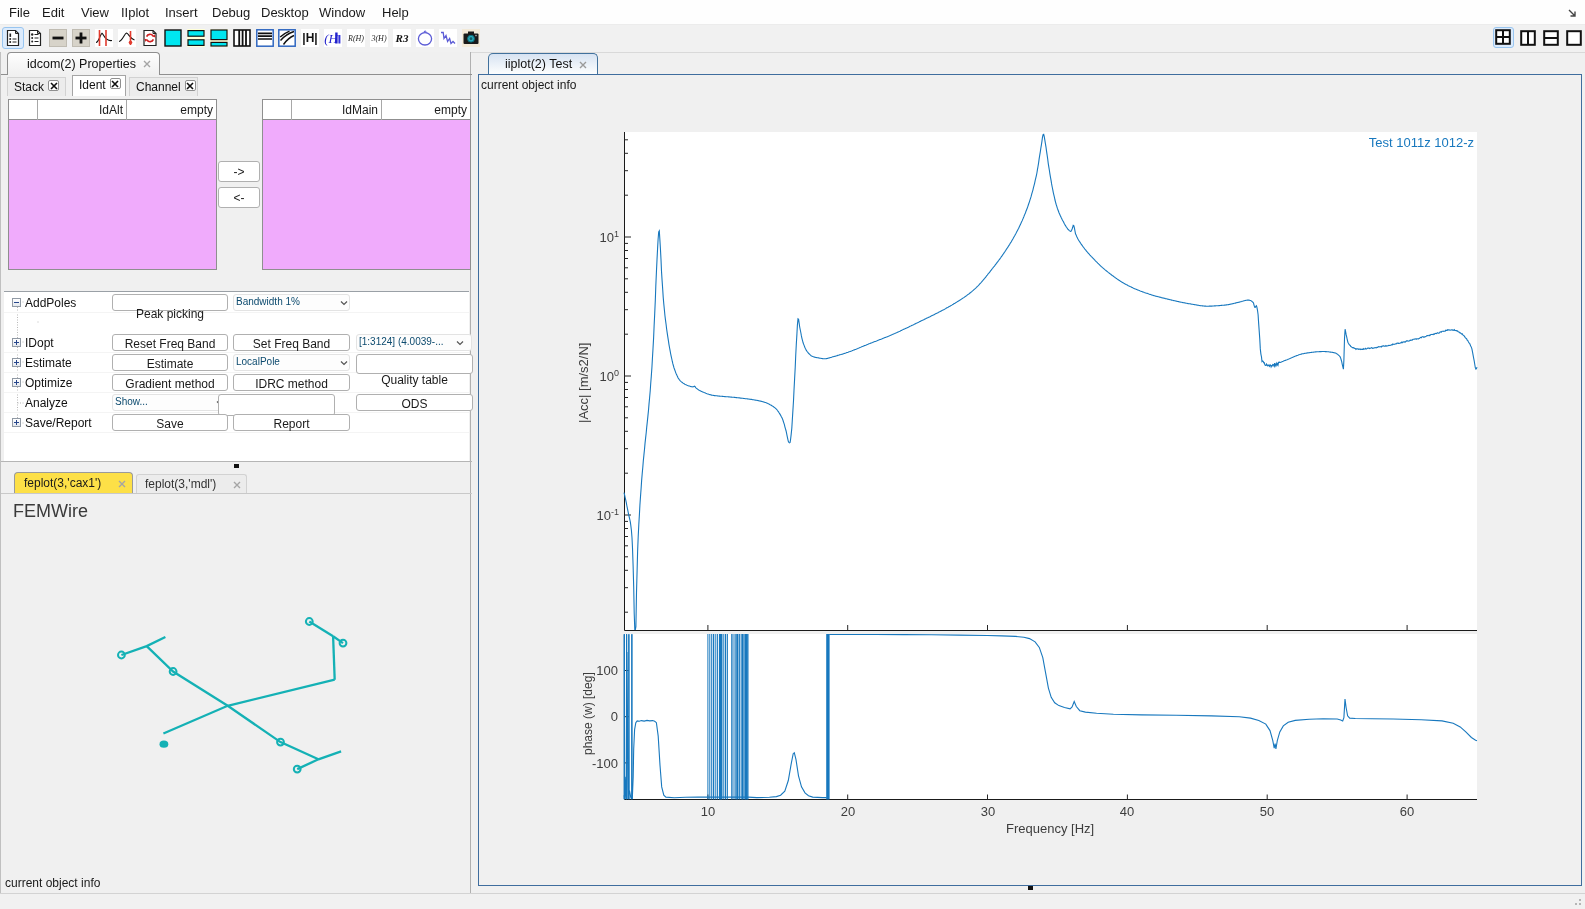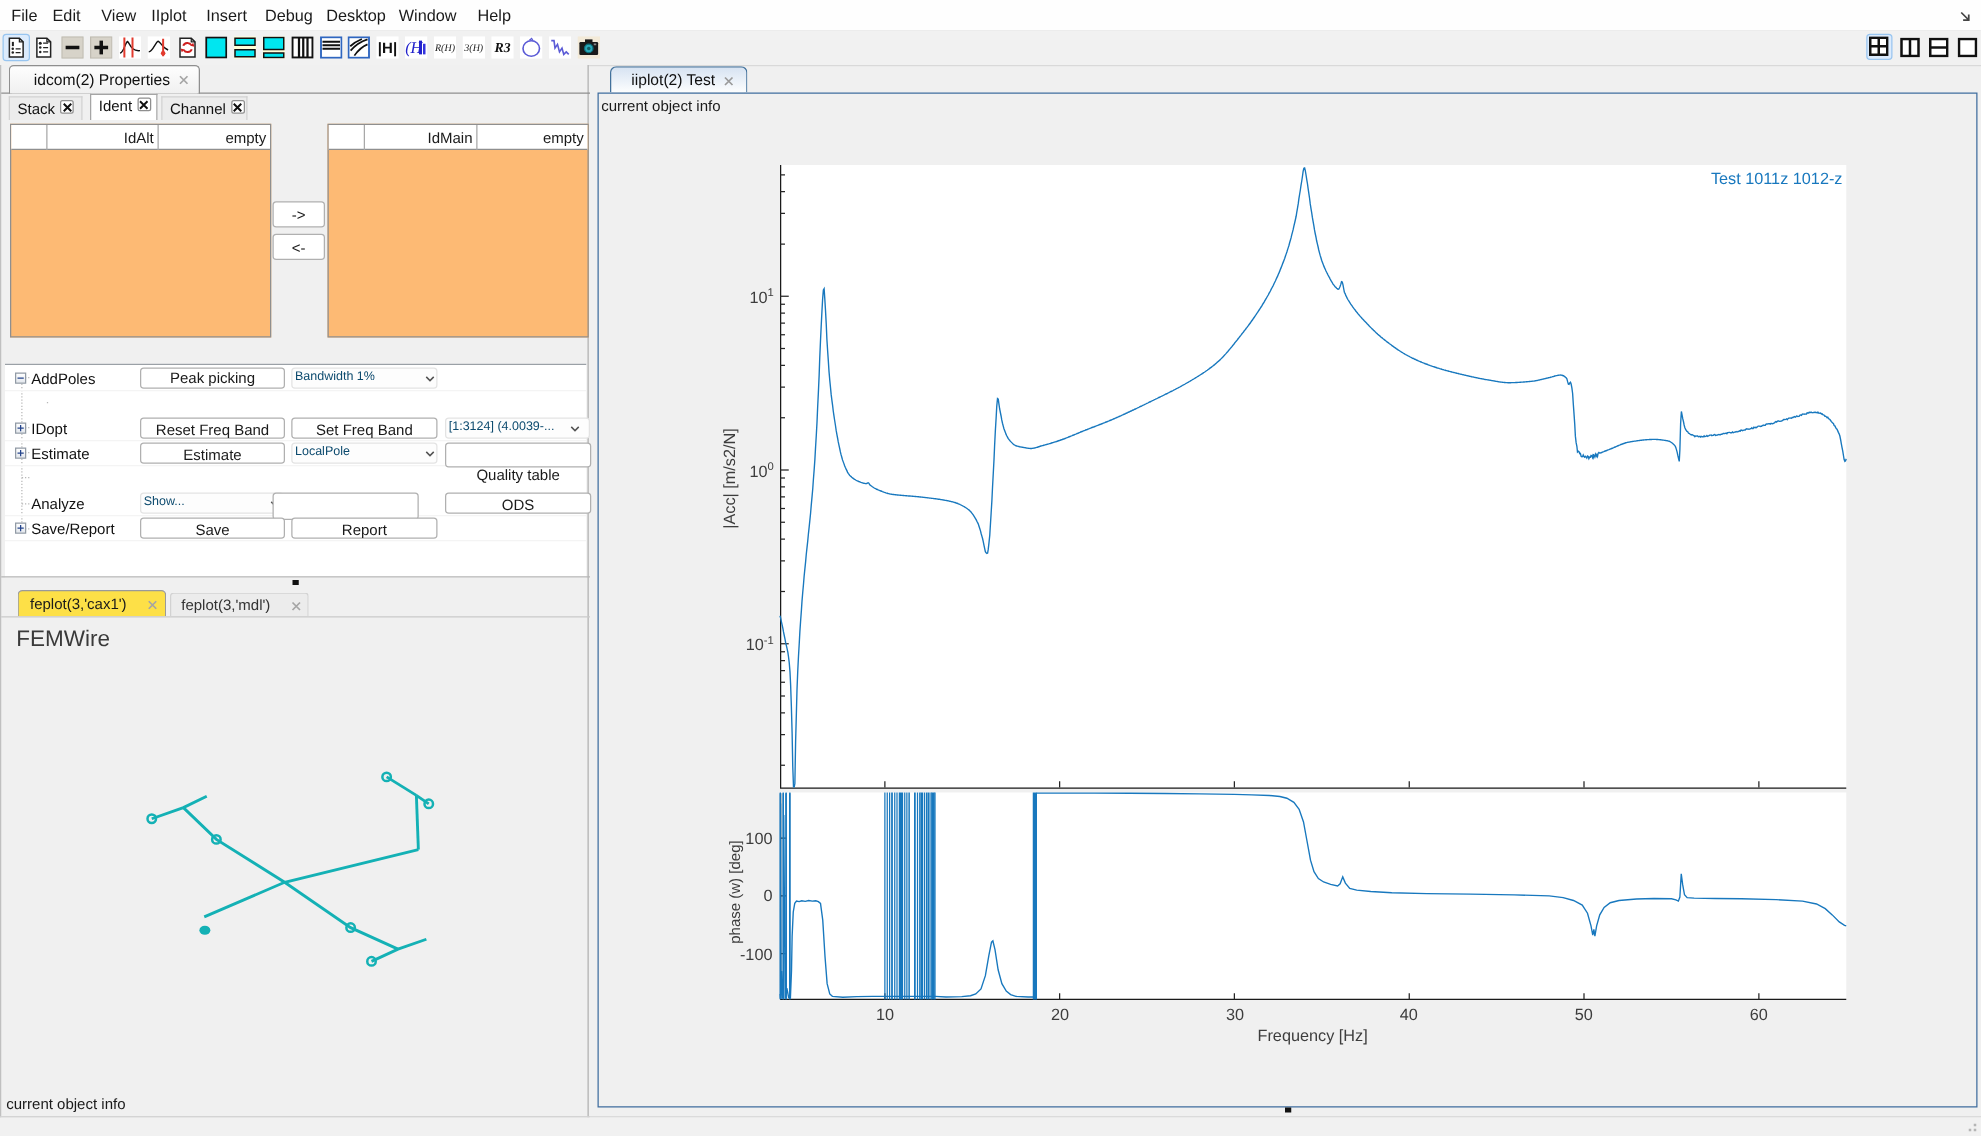--- a/index.html
+++ b/index.html
@@ -12,21 +12,21 @@
 .tbi svg{position:absolute;left:2px;top:2px}
 .tbsel{background:#dcebfc;border:1px solid #98c5f0;border-radius:3px}
 .tbsel svg{left:1px;top:1px}
 
 #lpanel{left:0;top:52px;width:471px;height:857px;background:#f0f0f0;border-left:1px solid #c0c0c0;border-right:1px solid #b0b0b0}
 .tabtxt{font-size:12.5px;color:#111}
 
 .stab{position:absolute;height:19px;white-space:nowrap;font-size:12px;color:#111;background:#ececec;border:1px solid #d2d2d2;border-bottom:none;padding:2px 4px 0 6px}
 .xbox{display:inline-block;width:11px;height:11px;border:1px solid #8f8f8f;background:#fff;border-radius:2px;font-size:9px;line-height:9px;text-align:center;color:#222;vertical-align:1px;margin-left:4px}
 
-.ltable{position:absolute;border:1px solid #8f8f8f;background:#fdba74}
+.ltable{position:absolute;border:1px solid #8f8f8f;background:#f0abfc}
 .thead{position:absolute;left:0;top:0;right:0;height:20px;background:#fff;border-bottom:1px solid #8f8f8f}
 .thc{position:absolute;top:0;height:20px;font-size:12px;text-align:right;padding:3px 3px 0 0;border-right:1px solid #a8a8a8}
 .btn{position:absolute;background:#fff;border:1px solid #b0b0b0;border-radius:3px;font-size:12px;text-align:center;color:#1a1a1a}
 
 #treetable{left:3px;top:239px;width:465px;height:171px;background:#fff;border-top:1px solid #9aa0a6}
 .trow{position:absolute;left:0;width:465px;height:20px;border-bottom:1px solid #f4f4f4}
 .tlabel{position:absolute;top:3px;font-size:12px;color:#111}
 .pm{position:absolute;width:9px;height:9px;border:1px solid #919aa5;background:linear-gradient(#fff,#e4e8ee);font-size:9px}
 .pm:before{content:"";position:absolute;left:1px;top:3px;width:5px;height:1px;background:#26468c}
 .pmp:after{content:"";position:absolute;left:3px;top:1px;width:1px;height:5px;background:#26468c}
@@ -265,21 +265,21 @@
           <path d="M13.5,15 V132"></path>
           <path d="M13.5,10 H20"></path>
           <path d="M27.5,11 V16"></path>
           <path d="M33.5,30 H36"></path>
           <path d="M13.5,50 H20 M13.5,70 H20 M13.5,90 H20 M13.5,111 H20 M13.5,131 H20"></path>
         </g>
       </svg>
       <div class="trow" style="top:1px">
         <div class="pm" style="left:8px;top:5px"></div>
         <div class="tlabel" style="left:21px">AddPoles</div>
-        <div class="btn" style="left:108px;top:1px;width:116px;height:17px;padding-top:0">Peak picking</div>
+        <div class="btn" style="left:108px;top:1px;width:116px;height:17px;padding-top:12px">Peak picking</div>
         <div class="ddbox" style="left:229px;width:117px"></div>
         <div class="ddt" style="left:232px">Bandwidth 1%</div>
         <svg class="chev" style="left:336px;top:6px" viewBox="0 0 8 8">
           <path d="M1,2.5 L4,5.5 L7,2.5" fill="none" stroke="#555" stroke-width="1.2"></path>
         </svg>
       </div>
       <div class="trow" style="top:41px">
         <div class="pm pmp" style="left:8px;top:5px"></div>
         <div class="tlabel" style="left:21px">IDopt</div>
         <div class="btn" style="left:108px;top:1px;width:116px;height:17px;padding-top:2px">Reset Freq Band</div>
@@ -293,20 +293,26 @@
       <div class="trow" style="top:61px">
         <div class="pm pmp" style="left:8px;top:5px"></div>
         <div class="tlabel" style="left:21px">Estimate</div>
         <div class="btn" style="left:108px;top:1px;width:116px;height:17px;padding-top:2px">Estimate</div>
         <div class="ddbox" style="left:229px;width:117px"></div>
         <div class="ddt" style="left:232px">LocalPole</div>
         <svg class="chev" style="left:336px;top:6px" viewBox="0 0 8 8">
           <path d="M1,2.5 L4,5.5 L7,2.5" fill="none" stroke="#555" stroke-width="1.2"></path>
         </svg>
         <div class="btn" style="left:352px;top:1px;width:117px;height:17px;padding-top:18px">Quality table</div>
+      </div>
+      <div class="trow" style="top:81px">
+        <div class="pm pmp" style="left:8px;top:5px"></div>
+        <div class="tlabel" style="left:21px">Optimize</div>
+        <div class="btn" style="left:108px;top:1px;width:116px;height:17px;padding-top:2px">Gradient method</div>
+        <div class="btn" style="left:229px;top:1px;width:117px;height:17px;padding-top:2px">IDRC method</div>
       </div>
       <div class="trow" style="top:101px">
         <div class="tlabel" style="left:21px">Analyze</div>
         <div class="ddbox" style="left:108px;width:115px"></div>
         <div class="ddt" style="left:111px">Show...</div>
         <svg class="chev" style="left:212px;top:6px" viewBox="0 0 8 8">
           <path d="M1,2.5 L4,5.5 L7,2.5" fill="none" stroke="#555" stroke-width="1.2"></path>
         </svg>
         <div class="btn" style="left:214px;top:1px;width:117px;height:17px;padding-top:20px">SVD</div>
         <div class="btn" style="left:352px;top:1px;width:117px;height:17px;padding-top:2px">ODS</div>

